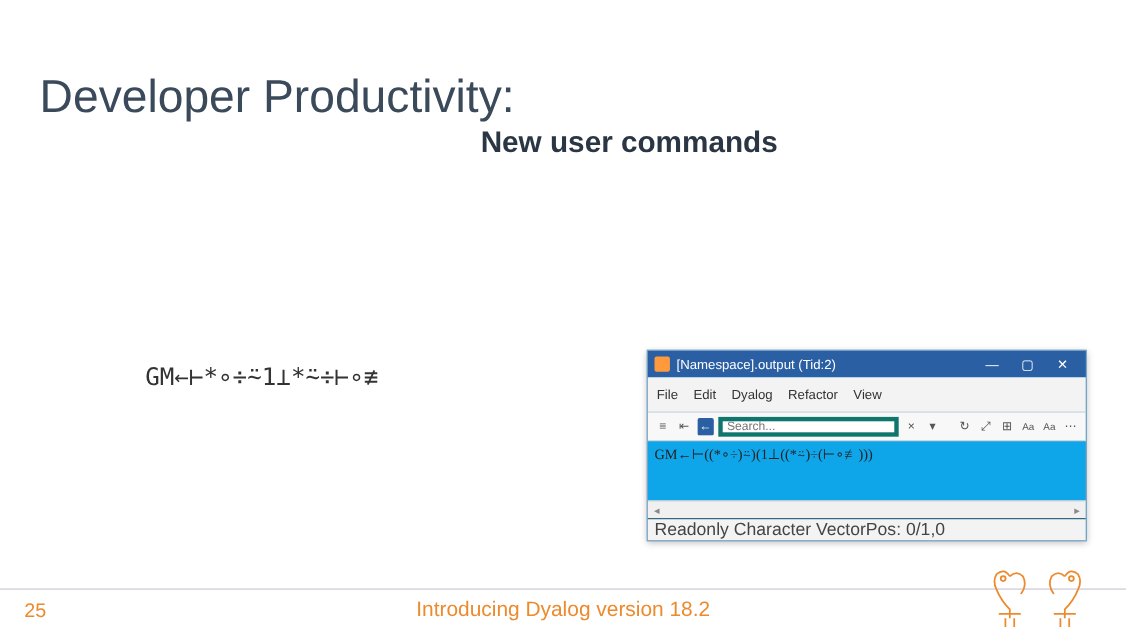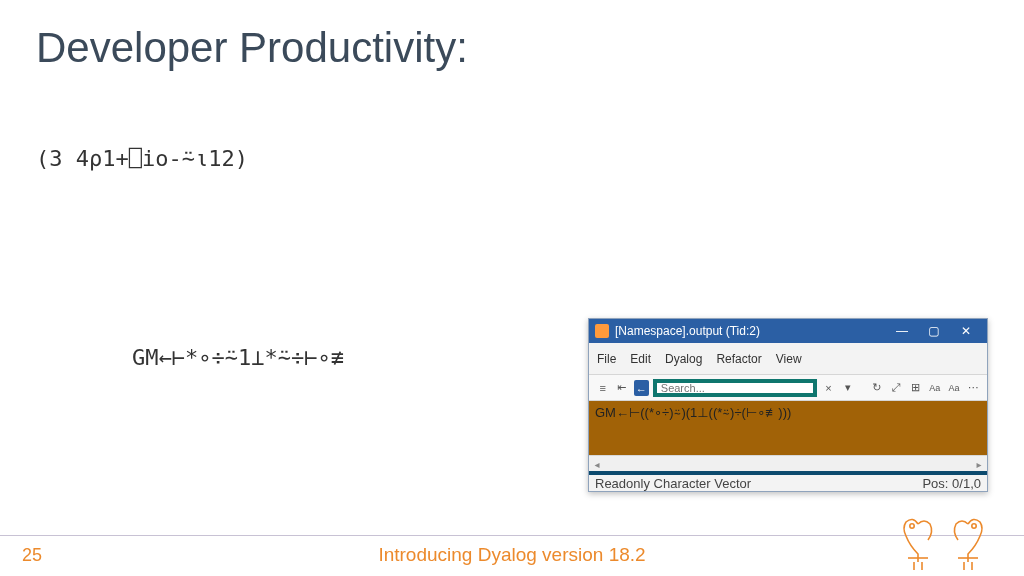--- a/index.html
+++ b/index.html
@@ -5,21 +5,21 @@
   * { box-sizing: border-box; margin: 0; padding: 0; }
   body {
     width: 1024px; height: 576px;
     font-family: "Segoe UI", Arial, sans-serif;
     background: #fff;
     position: relative;
     overflow: hidden;
   }
   .slide {
     width: 100%; height: 100%;
-    padding: 24px 36px 0 36px;
+    padding: 64px 36px 0 36px;
     position: relative;
   }
   h1.title {
     font-size: 42px;
     font-weight: 400;
     color: #3b4a5a;
     margin-bottom: 2px;
   }
   h2.subtitle {
     font-size: 27px;
@@ -40,21 +40,21 @@
   .grey { color: #b8b8b8; }
   .block { margin-bottom: 2px; }
 
   
   .editor {
     position: absolute;
     right: 36px;
     top: 318px;
     width: 400px;
     border: 1px solid #8fa3bc;
-    background: #a16207;
+    background: #0ea5e9;
     font-size: 12px;
     box-shadow: 0 2px 6px rgba(0,0,0,.25);
   }
   .ed-titlebar {
     background: #2b5fa4;
     color: #fff;
     height: 24px;
     display: flex;
     align-items: center;
     padding: 0 6px;
@@ -98,47 +98,47 @@
   .tb-search {
     flex: 0 0 110px;
     height: 18px;
     border: 4px solid #0f766e;
     font-size: 11px;
     padding: 0 10px 0 4px;
     color: #999;
     background: #fff;
   }
   .ed-content {
-    font-family: Liberation Sans, sans-serif;
+    font-family: Liberation Serif, serif;
     font-size: 13px;
     padding: 4px 6px;
     height: 54px;
     color: #222;
     overflow: hidden;
   }
   .ed-scroll {
     height: 16px;
     background: #f0f0f0;
     border-top: 1px solid #d8d8d8;
     position: relative;
   }
   .ed-scroll .arrow {
     position: absolute; top:0; width:16px; height:16px;
     display:flex; align-items:center; justify-content:center;
     color:#888; font-size:10px;
   }
   .ed-status {
     background: #f3f3f3;
-    border-top: 4px solid #0c4a6e;
+    border-top: 1px solid #0c4a6e;
     height: 20px;
     display: flex;
     align-items: center;
-    justify-content: space-between;
+    justify-content: flex-start;
     padding: 0 6px;
-    font-size: 13px;
+    font-size: 16px;
     color: #444;
   }
 
   
   .footer-line {
     position: absolute;
     left: 0; right: 0;
     bottom: 40px;
     border-top: 1px solid #c8c2d4;
   }
@@ -163,23 +163,23 @@
     width: 110px;
     height: 60px;
   }
   .logo svg line, .logo svg path, .logo svg circle { stroke:#ec8a2c; fill:none; stroke-width:1.6; }
 </style>
 </head>
 <body>
 
 <div class="slide">
   <h1 class="title">Developer Productivity:</h1>
+  <h2 class="subtitle">New user commands</h2>
 
   <div class="code">
-    <div class="block">(3 4⍴1+⎕io-⍨⍳12)</div>
     <div style="height:26px"></div>
     <div class="block indent">GM←⊢*∘÷⍨1⊥*⍨÷⊢∘≢</div>
     
     
     
     
     
   </div>
 
   <div class="editor">

